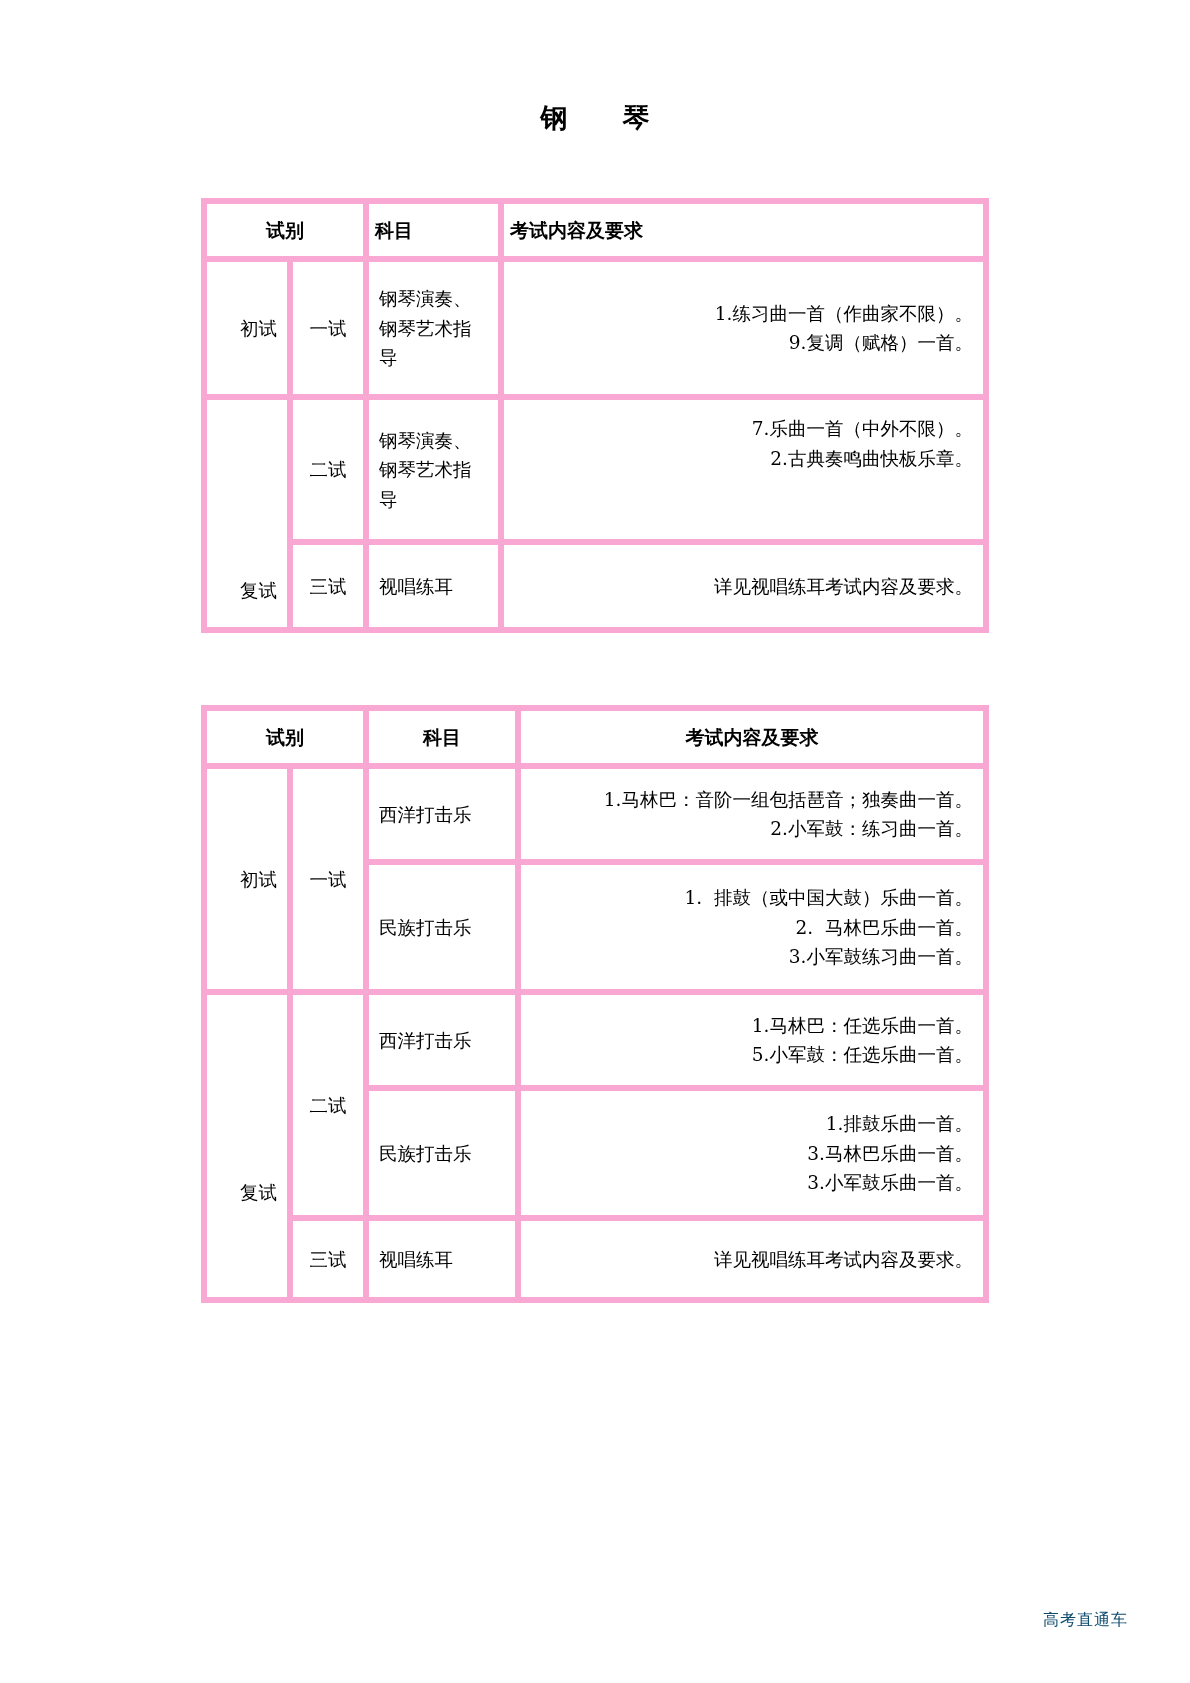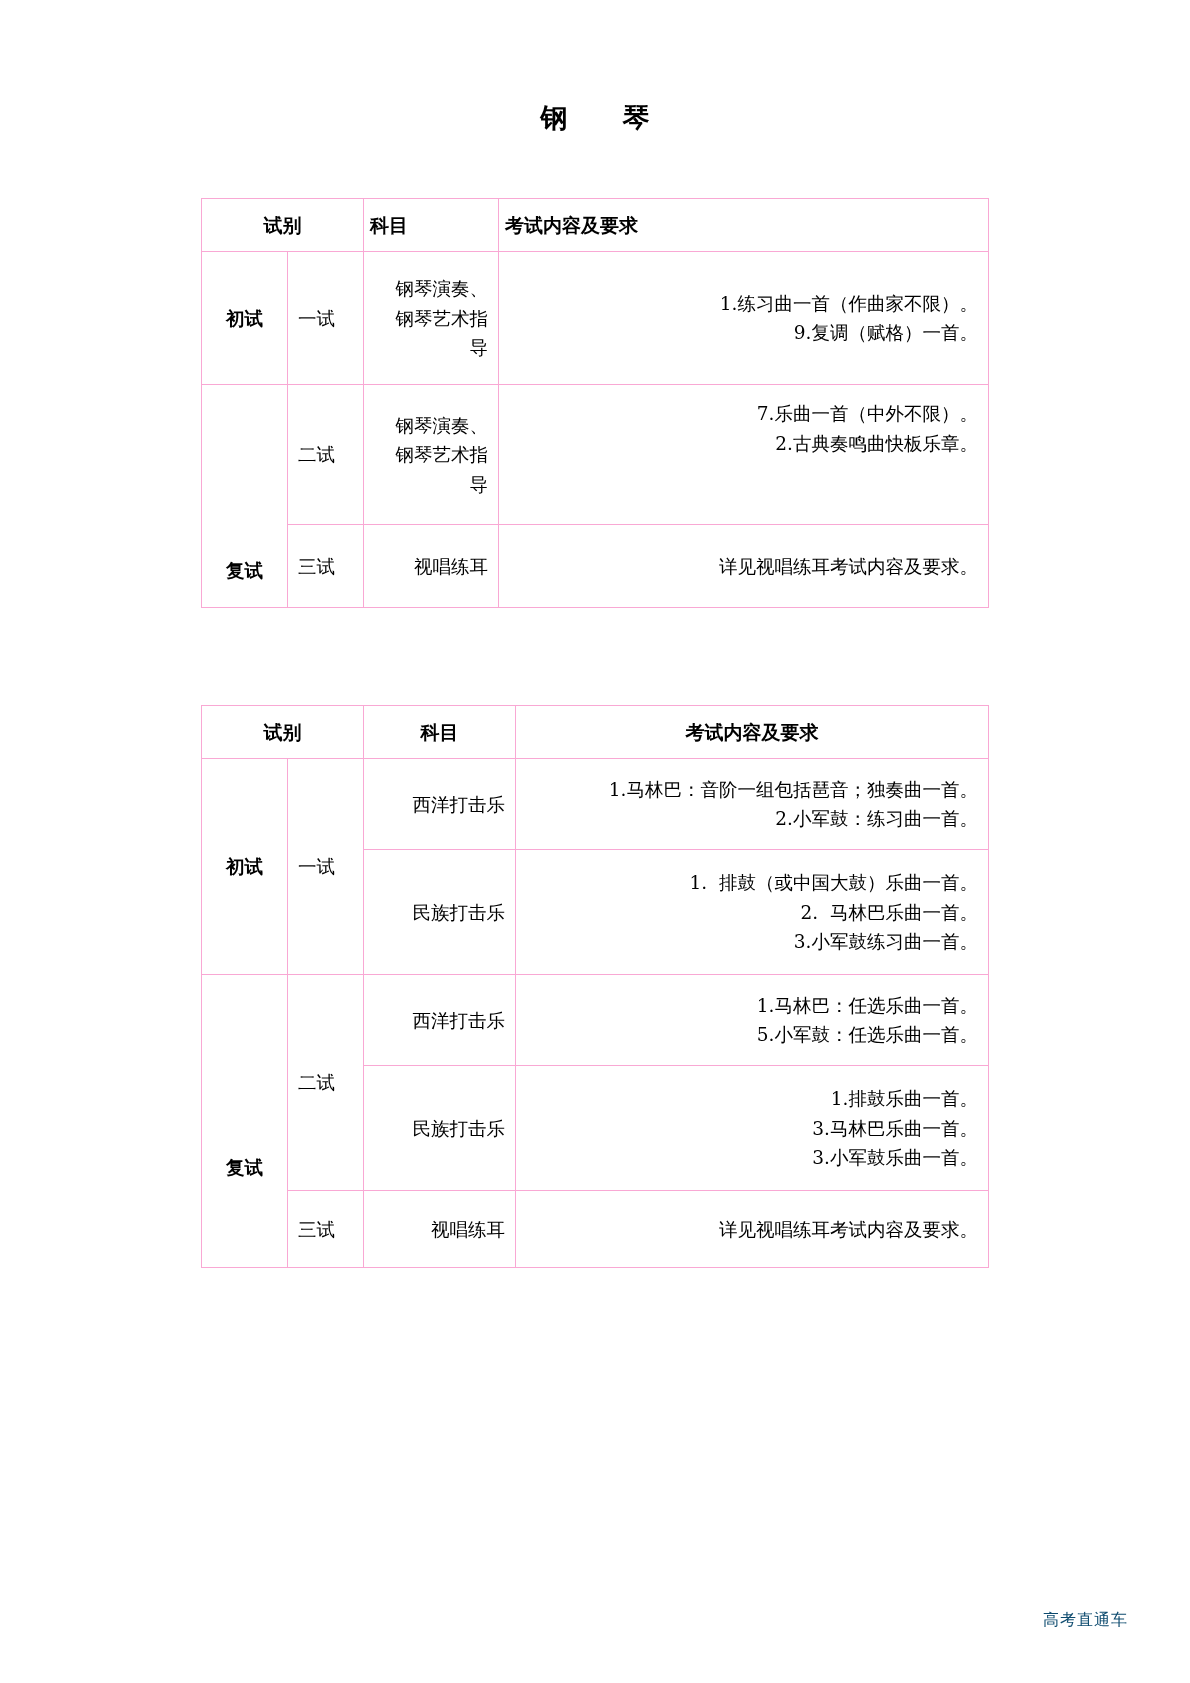--- a/index.html
+++ b/index.html
@@ -41,35 +41,35 @@
   }
 
   table.exam {
     border-collapse: collapse;
     margin: 0 auto;
     width: 788px;
     table-layout: fixed;
     background: #fff;
   }
   table.exam td {
-    border: 1px solid #f9a8d4;
+    border: 6px solid #f9a8d4;
     padding: 7px 10px;
     vertical-align: middle;
     font-size: 18.5px;
     line-height: 1.6;
   }
   table.exam .hdr td {
     text-align: center;
     font-weight: bold;
     font-size: 19px;
     padding: 11px 6px;
   }
-  .c-stage   { width: 86px;  text-align: center; font-weight: bold; font-size: 19.5px; }
-  .c-round   { width: 76px;  font-size: 19px; }
-  .c-subject { width: 135px; text-align: right; font-size: 19px; }
+  .c-stage   { width: 86px;  text-align: right; font-weight: normal; font-size: 19.5px; }
+  .c-round   { width: 76px;  text-align: center; font-size: 19px; }
+  .c-subject { width: 135px; text-align: left; font-size: 19px; }
   .c-content { text-align: right; font-size: 19px; }
 
   .cell-lines { display: block; }
   .cell-lines span { display: block; white-space: pre; }
 
   .tall-row td { height: 118px; }
 
   .watermark {
     position: absolute;
     right: 62px;

